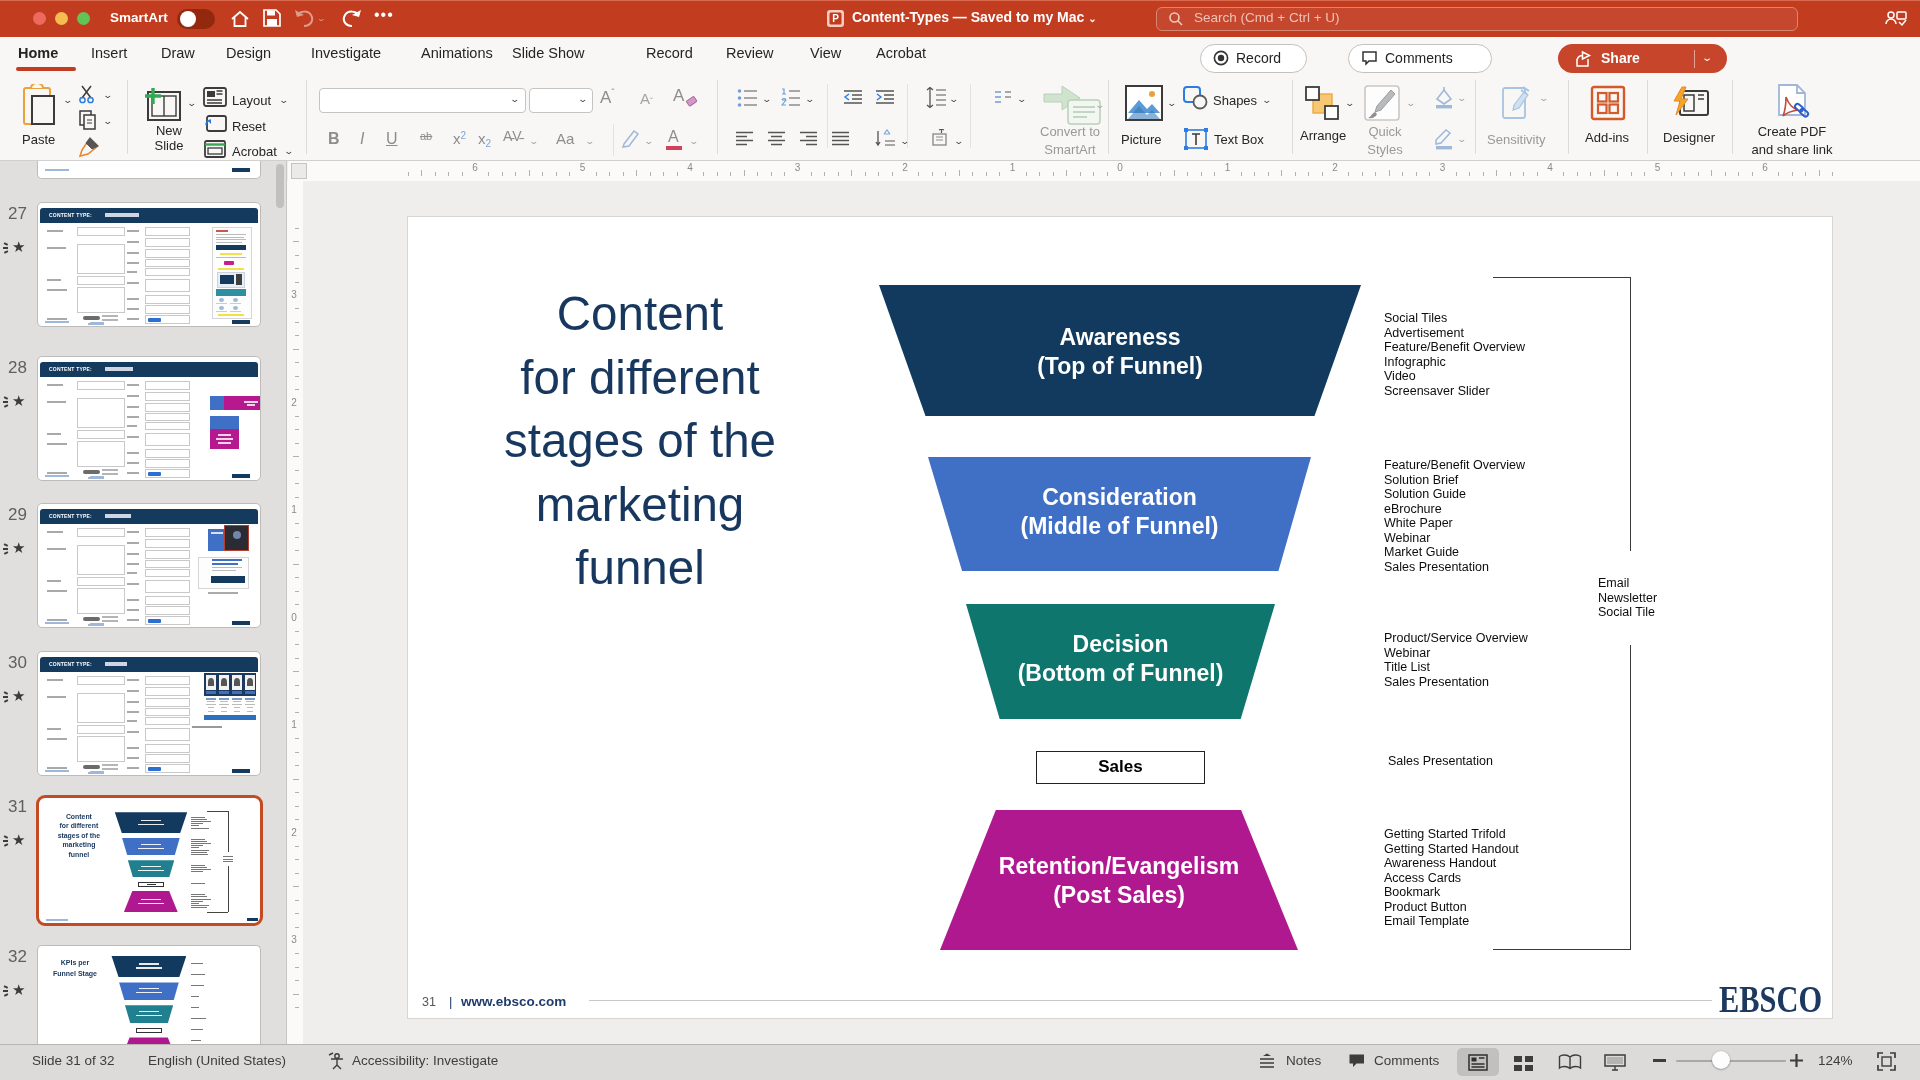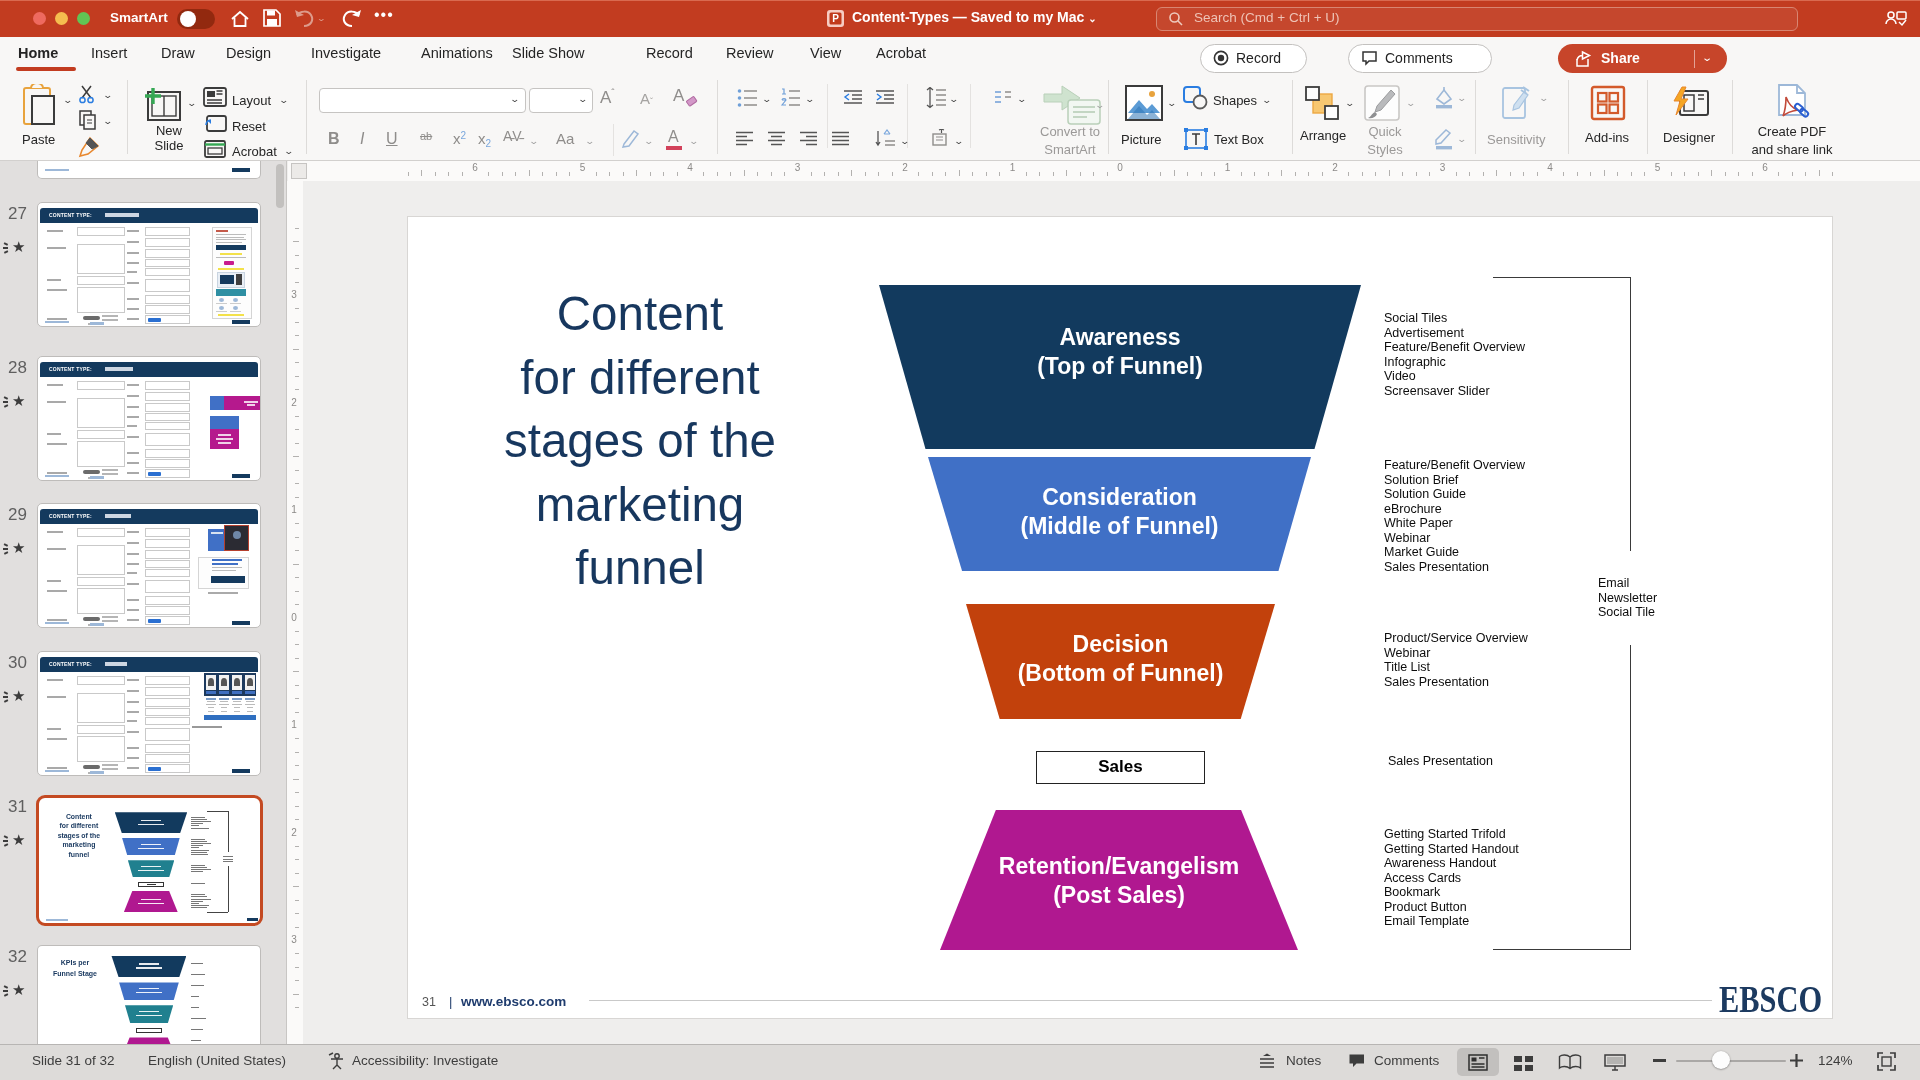--- a/index.html
+++ b/index.html
@@ -559,27 +559,27 @@
 <div class="abs" style="left:287px;top:181px;width:16px;height:36px;background:#fbfaf9;"></div>
 <div class="abs" style="left:287px;top:1019px;width:16px;height:25px;background:#fbfaf9;"></div>
 <div class="abs" style="left:291px;top:163px;width:16px;height:16px;background:#eceae8;border:1px solid #c6c4c2;box-sizing:border-box;"></div>
 </div>
 
 <div class="abs" id="slide"></div>
 <div id="slide-content">
 
 <div class="abs" style="left:440px;top:282px;width:400px;text-align:center;color:#17375e;font-size:47.5px;line-height:63.5px;">Content<br>for different<br>stages of the<br>marketing<br>funnel</div>
 
-<div class="trap" style="left:879px;top:285px;width:482px;height:164px;background:#123a5e;clip-path:polygon(0% 0%,100% 0%,90.35% 100%,9.65% 100%);">
+<div class="trap" style="left:879px;top:285px;width:482px;height:131px;background:#123a5e;clip-path:polygon(0% 0%,100% 0%,90.35% 100%,9.65% 100%);">
   <div class="t" style="top:38px;">Awareness<br>(Top of Funnel)</div>
     </div>
 <div class="trap" style="left:928px;top:457px;width:383px;height:114px;background:#4070c6;clip-path:polygon(0% 0%,100% 0%,91.5% 100%,8.9% 100%);">
   <div class="t" style="top:26px;">Consideration<br>(Middle of Funnel)</div>
     </div>
-<div class="trap" style="left:966px;top:604px;width:309px;height:115px;background:#c2410c;clip-path:polygon(0% 0%,100% 0%,88.9% 100%,10.9% 100%);">
+<div class="trap" style="left:966px;top:604px;width:309px;height:115px;background:#0f766e;clip-path:polygon(0% 0%,100% 0%,88.9% 100%,10.9% 100%);">
   <div class="t" style="top:26px;">Decision<br>(Bottom of Funnel)</div>
     </div>
 <div class="abs" style="left:1036px;top:751px;width:169px;height:33px;border:1.5px solid #222;box-sizing:border-box;text-align:center;font-weight:bold;font-size:17px;color:#000;line-height:30px;">Sales</div>
 <div class="trap" style="left:940px;top:810px;width:358px;height:140px;background:#b01890;clip-path:polygon(15.6% 0%,84.1% 0%,100% 100%,0% 100%);">
   <div class="t" style="top:42px;">Retention/Evangelism<br>(Post Sales)</div>
     </div>
 
 <div class="rlist" style="top:311px;">Social Tiles<br>Advertisement<br>Feature/Benefit Overview<br>Infographic<br>Video<br>Screensaver Slider</div>
 <div class="rlist" style="top:458px;">Feature/Benefit Overview<br>Solution Brief<br>Solution Guide<br>eBrochure<br>White Paper<br>Webinar<br>Market Guide<br>Sales Presentation</div>
 <div class="rlist" style="top:631px;">Product/Service Overview<br>Webinar<br>Title List<br>Sales Presentation</div>

